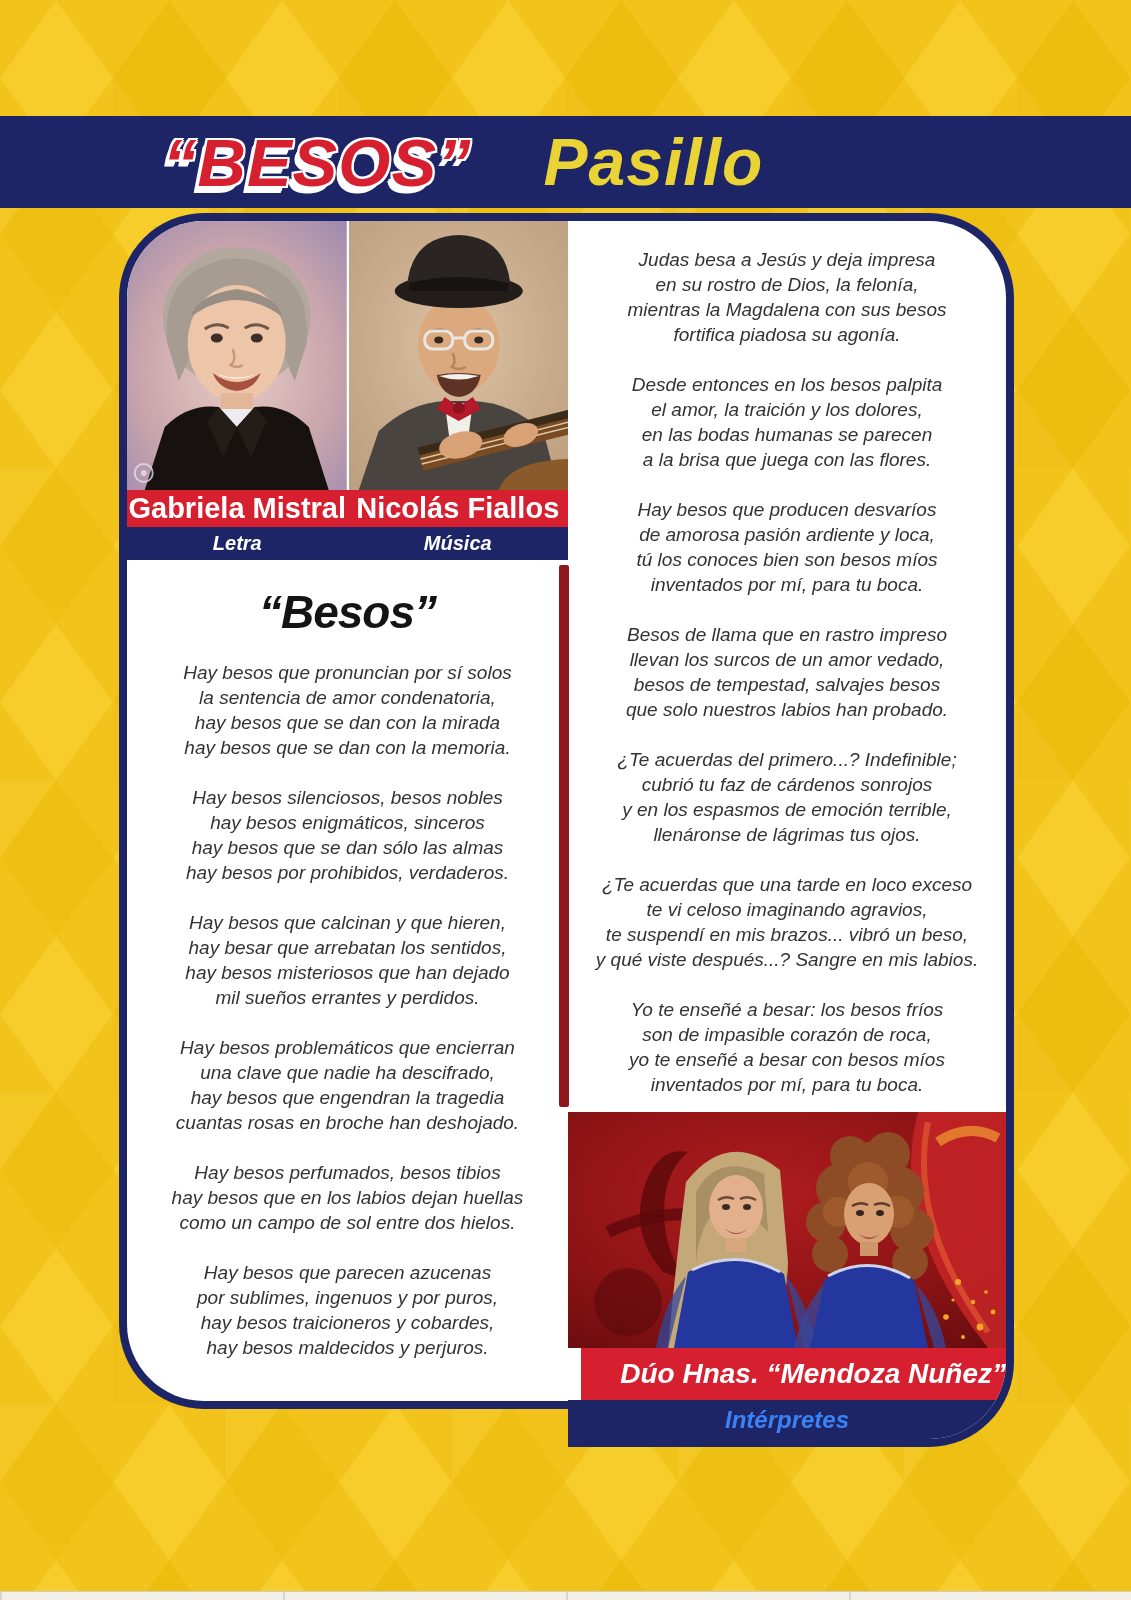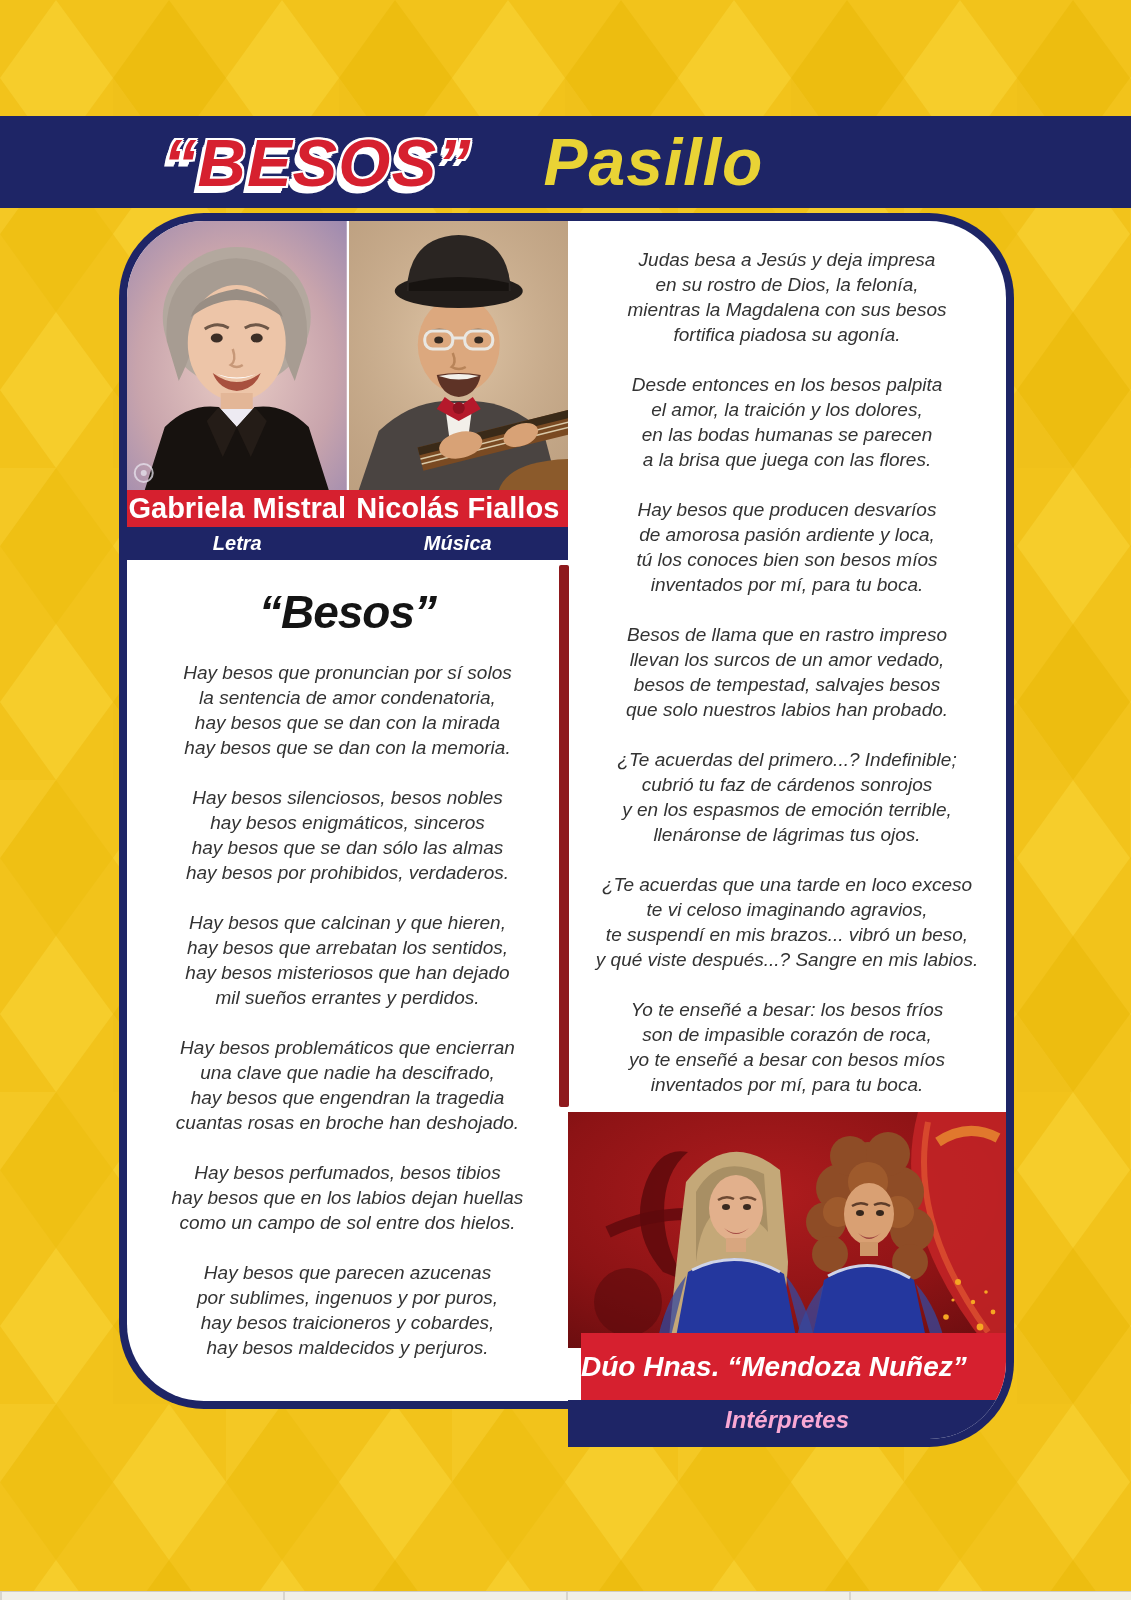--- a/index.html
+++ b/index.html
@@ -42,26 +42,26 @@
       font-style:italic;color:#141414;letter-spacing:-1px;}
 
   
   .stanza{margin:0 16px 25px;padding:0;}
   .pline{display:block;font-size:19px;line-height:25px;font-style:italic;color:#333;}
 
   
   .poem-right{position:absolute;left:0;right:0;top:0;text-align:center;padding-top:26px;}
   .duo-photo{position:absolute;left:0;right:0;bottom:91px;height:236px;overflow:hidden;}
   .duo-photo svg{position:absolute;inset:0;width:100%;height:100%;}
-  .duo-red{position:absolute;left:0;right:0;bottom:39px;height:67px;background:#D6202F;
-      display:flex;align-items:center;justify-content:flex-start;margin-left:13px;}
+  .duo-red{position:absolute;left:0;right:0;bottom:39px;height:52px;background:#D6202F;
+      display:flex;align-items:center;justify-content:flex-end;margin-left:13px;}
   .duo-red span{color:#fff;font-size:28px;font-weight:bold;font-style:italic;}
   .duo-navy{position:absolute;left:0;right:0;bottom:0;height:39px;background:#1E2566;
       display:flex;align-items:center;justify-content:center;}
-  .duo-navy span{color:#f9a8d4;font-size:24px;font-weight:bold;font-style:italic;}
+  .duo-navy span{color:#3b82f6;font-size:24px;font-weight:bold;font-style:italic;}
 
   
   .red-divider{position:absolute;left:559px;top:565px;width:10px;height:542px;
       background:#8E191D;z-index:4;border-radius:2px;}
 
   
   .bottom-strip{position:absolute;left:0;bottom:0;width:100%;height:8px;z-index:5;
       background:#F1EFE8;border-top:1px solid #CFCCC4;
       background-image:linear-gradient(90deg,#d8d5ce 0 2px,transparent 2px 100%);
       background-size:283px 100%;}
@@ -188,21 +188,21 @@
             <span class="pline">hay besos que se dan con la memoria.</span>
           </p>
           <p class="stanza">
             <span class="pline">Hay besos silenciosos, besos nobles</span>
             <span class="pline">hay besos enigmáticos, sinceros</span>
             <span class="pline">hay besos que se dan sólo las almas</span>
             <span class="pline">hay besos por prohibidos, verdaderos.</span>
           </p>
           <p class="stanza">
             <span class="pline">Hay besos que calcinan y que hieren,</span>
-            <span class="pline">hay besos que arrebatan los sentidos,</span>
+            <span class="pline">hay besar que arrebatan los sentidos,</span>
             <span class="pline">hay besos misteriosos que han dejado</span>
             <span class="pline">mil sueños errantes y perdidos.</span>
           </p>
           <p class="stanza">
             <span class="pline">Hay besos problemáticos que encierran</span>
             <span class="pline">una clave que nadie ha descifrado,</span>
             <span class="pline">hay besos que engendran la tragedia</span>
             <span class="pline">cuantas rosas en broche han deshojado.</span>
           </p>
           <p class="stanza">

